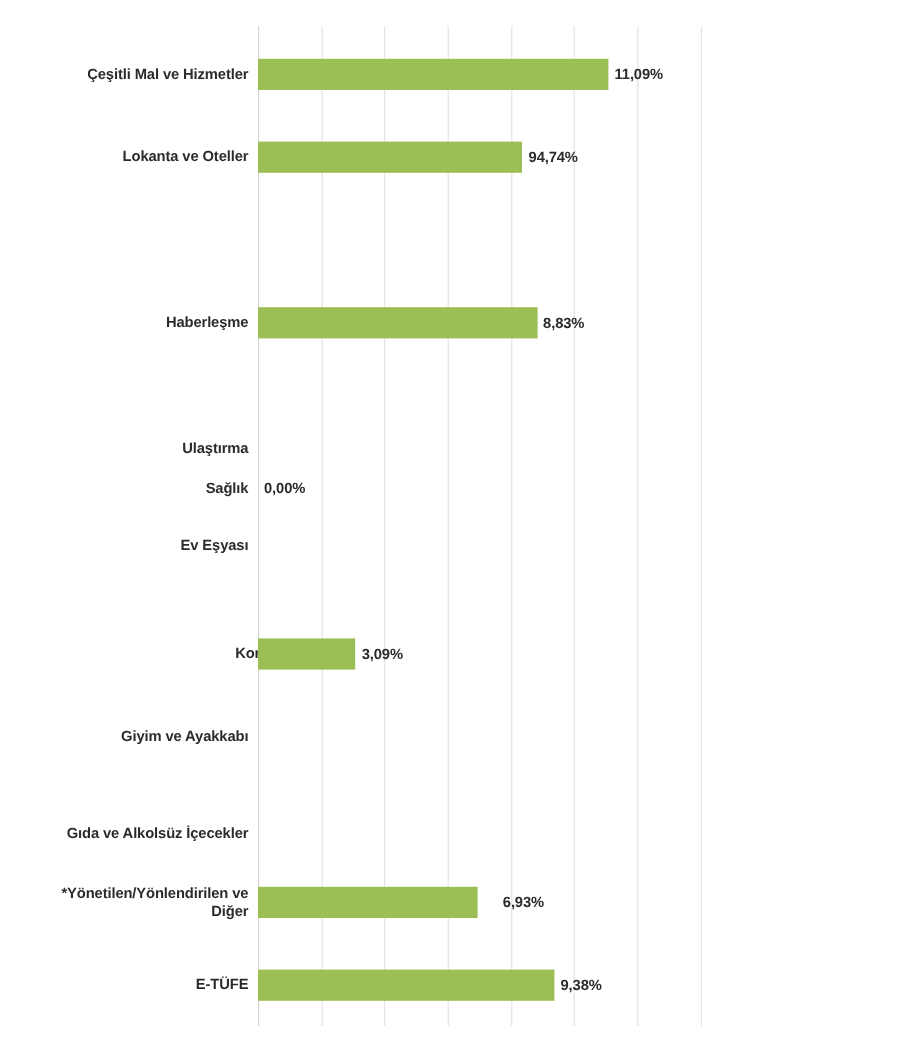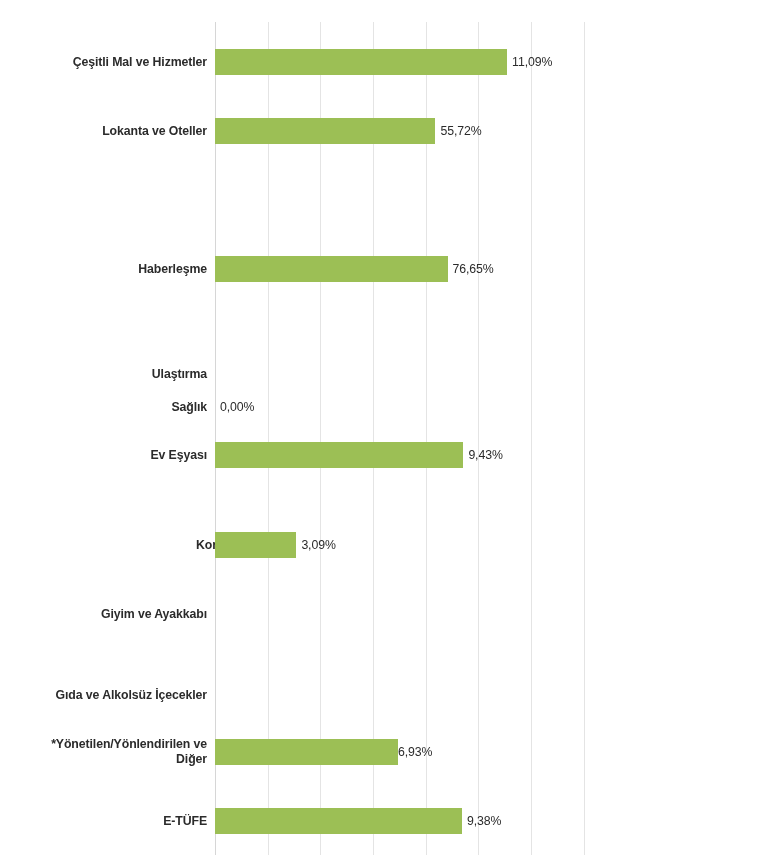--- a/index.html
+++ b/index.html
@@ -78,21 +78,21 @@
     left: 0;
     top: 0;
     height: 26px;
     background: #9cbf55;
   }
   .value-label {
     position: absolute;
     top: 50%;
     transform: translateY(-50%);
     font-size: 12.3px;
-    font-weight: 400;
+    font-weight: 700;
     color: #2b2b2b;
     white-space: nowrap;
     letter-spacing: -0.1px;
   }
 </style>
 </head>
 <body>
 
 <div id="chart-root">
 
@@ -115,65 +115,61 @@
         <div class="cat-label">Çeşitli Mal ve Hizmetler</div>
         <div class="bar-track">
           <div class="bar-fill" style="width: 292.111px; background: rgb(156, 191, 85);"></div>
           <div class="value-label" style="left: 297.111px;">11,09%</div>
         </div>
       </div>
       <div class="bar-row" style="top: 118px;">
         <div class="cat-label">Lokanta ve Oteller</div>
         <div class="bar-track">
           <div class="bar-fill" style="width: 220.466px; background: rgb(156, 191, 85);"></div>
-          <div class="value-label" style="left: 225.466px;">55,72%</div>
+          <div class="value-label" style="left: 225.466px;">94,74%</div>
         </div>
       </div>
       <div class="bar-row" style="top: 256px;">
         <div class="cat-label">Haberleşme</div>
         <div class="bar-track">
           <div class="bar-fill" style="width: 232.582px; background: rgb(156, 191, 85);"></div>
-          <div class="value-label" style="left: 237.582px;">76,65%</div>
+          <div class="value-label" style="left: 237.582px;">8,83%</div>
         </div>
       </div>
       <div class="bar-row" style="top: 325px; margin-top: 36px;">
         <div class="cat-label">Ulaştırma</div>
       </div>
       <div class="bar-row" style="top: 394px;">
         <div class="cat-label">Sağlık</div>
         <div class="bar-track">
           <div class="value-label" style="left: 5px; text-align: right;">0,00%</div>
         </div>
       </div>
       <div class="bar-row" style="top: 442px;">
         <div class="cat-label">Ev Eşyası</div>
-        <div class="bar-track">
-          <div class="bar-fill" style="width: 248.386px; background: rgb(156, 191, 85);"></div>
-          <div class="value-label" style="left: 253.386px;">9,43%</div>
-        </div>
       </div>
       <div class="bar-row" style="top: 532px; padding-left: 24px;">
         <div class="cat-label">Konut</div>
         <div class="bar-track">
           <div class="bar-fill" style="width: 81.3906px; background: rgb(156, 191, 85);"></div>
           <div class="value-label" style="left: 86.3906px;">3,09%</div>
         </div>
       </div>
       <div class="bar-row" style="top: 601px;">
         <div class="cat-label">Giyim ve Ayakkabı</div>
       </div>
       <div class="bar-row" style="top: 682px;">
         <div class="cat-label">Gıda ve Alkolsüz İçecekler</div>
       </div>
       <div class="bar-row" style="top: 739px;">
         <div class="cat-label">*Yönetilen/Yönlendirilen ve
 Diğer</div>
         <div class="bar-track">
           <div class="bar-fill" style="width: 182.536px; background: rgb(156, 191, 85);"></div>
-          <div class="value-label" style="left: 183px;">6,93%</div>
+          <div class="value-label" style="left: 204px;">6,93%</div>
         </div>
       </div>
       <div class="bar-row" style="top: 808px;">
         <div class="cat-label">E-TÜFE</div>
         <div class="bar-track">
           <div class="bar-fill" style="width: 247.069px; background: rgb(156, 191, 85);"></div>
           <div class="value-label" style="left: 252.069px;">9,38%</div>
         </div>
       </div>
     </div>

